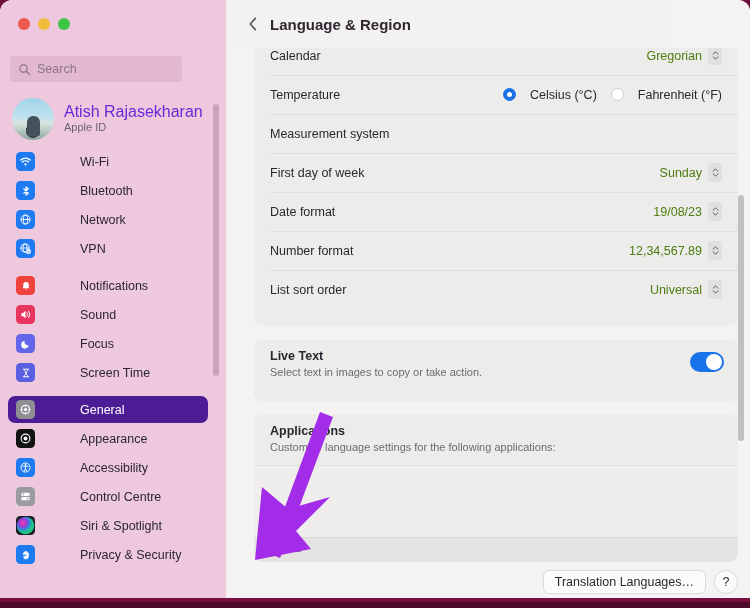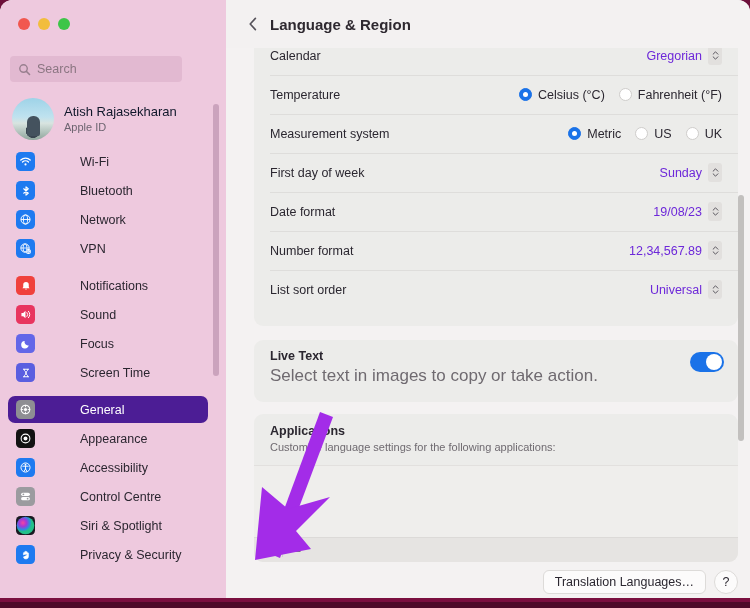--- a/index.html
+++ b/index.html
@@ -84,21 +84,21 @@
       radial-gradient(circle at 50% 78%, #3a4651 0 18%, transparent 19%),
       linear-gradient(to bottom, #9ed3e8 0%, #bfe2ef 45%, #d8e4e0 60%, #8fa59c 100%);
     position: relative; overflow: hidden;
   }
   .avatar::after {
     content: "";
     position: absolute; left: 50%; top: 42%;
     width: 13px; height: 20px; margin-left: -6.5px;
     background: #44525e; border-radius: 6px 6px 2px 2px;
   }
-  .acct-name { font-size: 13px; color: #0f172a; line-height: 15px; }
+  .acct-name { font-size: 16px; color: #6d28d9; line-height: 15px; }
   .acct-sub  { font-size: 11px; color: #6d6470; line-height: 14px; margin-top: 1px; }
 
   .nav { position: absolute; left: 8px; top: 148px; width: 200px; }
   .nav-group { margin-bottom: 10px; }
   .nav-item {
     height: 27px;
     display: flex; align-items: center;
     padding: 0 8px;
     border-radius: 7px;
     margin-bottom: 2px;
@@ -172,33 +172,33 @@
   .row + .row::before {
     content: "";
     position: absolute; left: 16px; right: 0; top: 0;
     height: 1px; background: #dedddb;
   }
   .row-label { font-size: 12.5px; color: #2b2730; }
   .row-right { margin-left: auto; display: flex; align-items: center; }
 
   .popup {
     display: flex; align-items: center; gap: 6px;
-    font-size: 12.5px; color: #6d28d9;
+    font-size: 12.5px; color: #4d7c0f;
   }
   .stepper {
     width: 14px; height: 19px;
     background: #e2e0de;
     border-radius: 3px;
     display: flex; flex-direction: column;
     align-items: center; justify-content: center;
     gap: 1px;
   }
   .chev { width: 7px; height: 4px; }
 
-  .radio-group { display: flex; align-items: center; gap: 6px; }
+  .radio-group { display: flex; align-items: center; gap: 14px; }
   .radio-group + .radio-group { margin-left: 14px; }
   .radio {
     width: 13px; height: 13px; border-radius: 50%;
     background: #fff;
     border: 1px solid #cfcdcb;
     flex: none;
   }
   .radio.on {
     background: #1a72e8; border-color: #1a72e8;
     position: relative;
@@ -210,21 +210,21 @@
     border-radius: 50%; background: #fff;
   }
   .radio-label { font-size: 12.5px; color: #2b2730; white-space: nowrap; }
 
   .lt-inner {
     position: relative;
     padding: 9px 16px 0 16px;
     height: 62px;
   }
   .lt-title { font-size: 12.5px; font-weight: bold; color: #2b2730; }
-  .lt-sub   { font-size: 17px; color: #6f6a70; margin-top: 3px; }
+  .lt-sub   { font-size: 11px; color: #6f6a70; margin-top: 3px; }
   .toggle {
     position: absolute; right: 14px; top: 12px;
     width: 34px; height: 20px; border-radius: 10px;
     background: #1a72e8;
   }
   .toggle::after {
     content: "";
     position: absolute; right: 2px; top: 2px;
     width: 16px; height: 16px; border-radius: 50%;
     background: #fff;
@@ -519,34 +519,20 @@
               </span>
               <span class="radio-group">
                 <span class="radio"></span>
                 <span class="radio-label">Fahrenheit (°F)</span>
               </span>
             </span>
           </div>
 
           <div class="row">
             <span class="row-label">Measurement system</span>
-            <span class="row-right">
-              <span class="radio-group">
-                <span class="radio on"></span>
-                <span class="radio-label">Metric</span>
-              </span>
-              <span class="radio-group">
-                <span class="radio"></span>
-                <span class="radio-label">US</span>
-              </span>
-              <span class="radio-group">
-                <span class="radio"></span>
-                <span class="radio-label">UK</span>
-              </span>
-            </span>
           </div>
 
           <div class="row">
             <span class="row-label">First day of week</span>
             <span class="row-right">
               <span class="popup">
                 <span>Sunday</span>
                 <span class="stepper">
                   <svg class="chev" viewBox="0 0 8 5">
                       <path d="M1 4L4 1l3 3" fill="none" stroke="#55525a" stroke-width="1.2" stroke-linecap="round" stroke-linejoin="round"></path>

